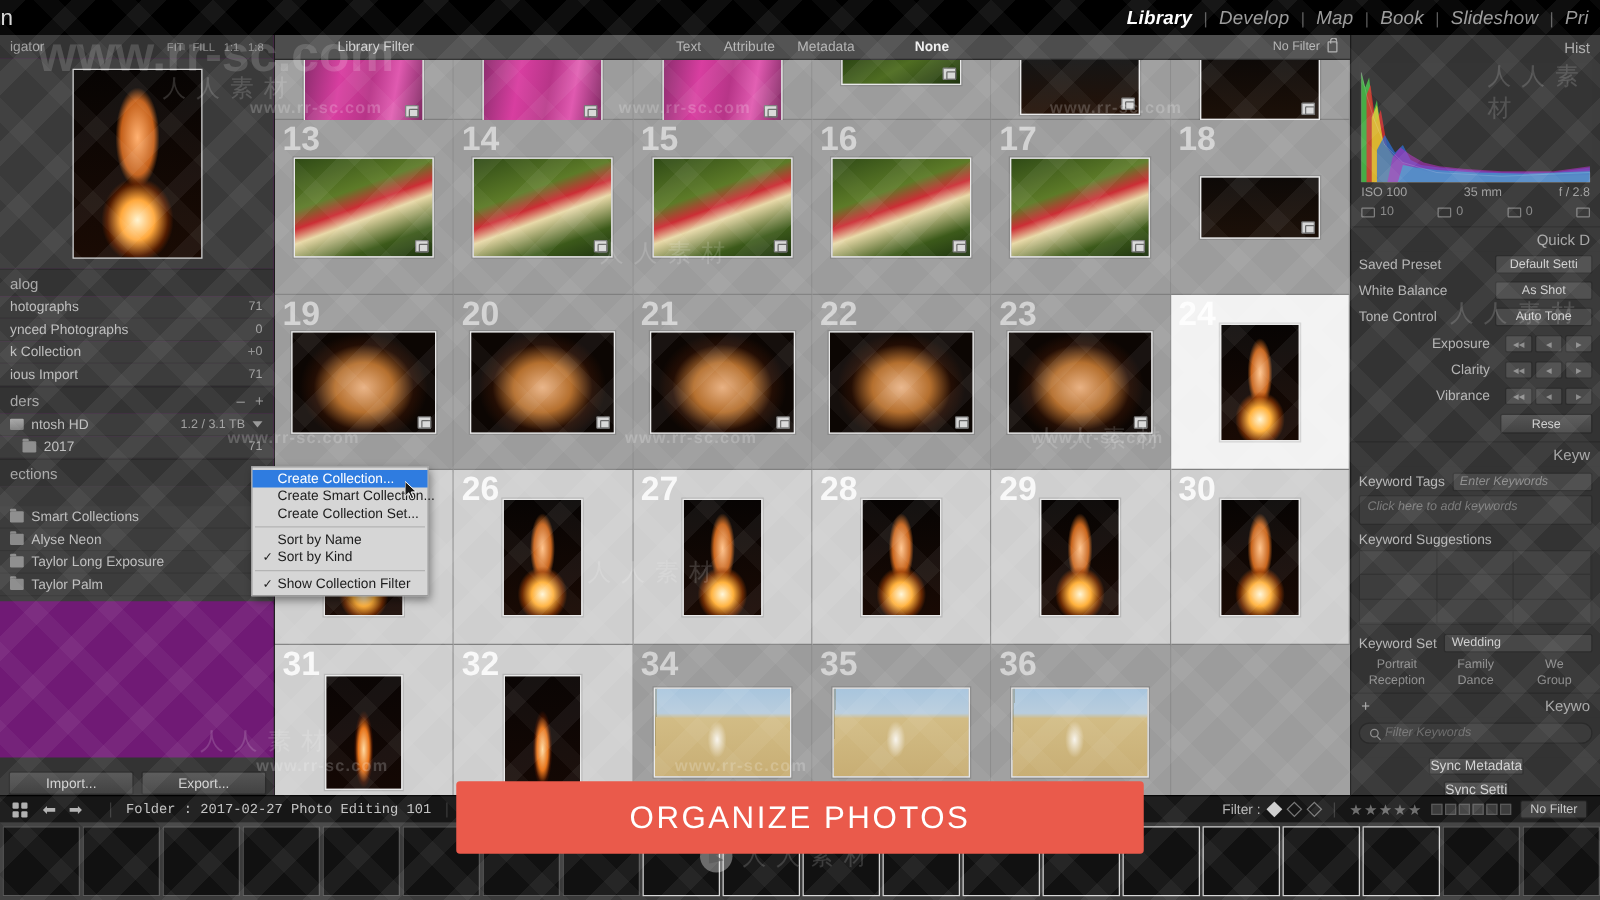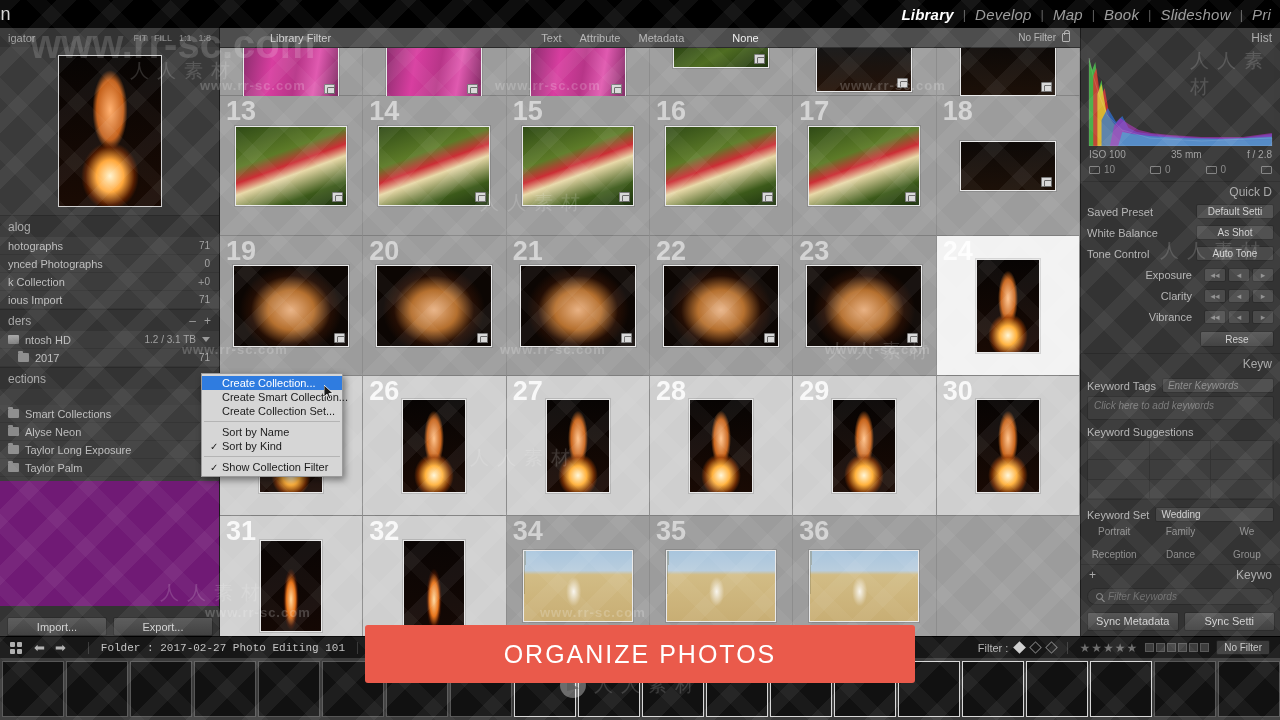--- a/index.html
+++ b/index.html
@@ -174,58 +174,58 @@
     margin: 3px 6px; height: 24px; background: #3d3d3d;
     border: 1px solid #2c2c2c; border-radius: 2px;
     color: #7d7d7d; font-size: 10px; font-style: italic; padding: 3px 6px;
   }
   .kw-suggest-grid {
     margin: 0 6px; height: 60px; background: #3d3d3d; border: 1px solid #2c2c2c;
     display: grid; grid-template-columns: 1fr 1fr 1fr; grid-template-rows: 1fr 1fr 1fr;
   }
   .kw-suggest-grid div { border-right: 1px solid #333; border-bottom: 1px solid #333; }
   .kwset-grid {
-    display: grid; grid-template-columns: 1fr 1fr 1fr; gap: 12px;
+    display: grid; grid-template-columns: 1fr 1fr 1fr; gap: 2px;
     padding: 4px 6px; color: #8f8f8f; font-size: 10px; text-align: center;
   }
   .search-field {
     margin: 4px 6px; height: 17px; background: #3b3b3b; border: 1px solid #2a2a2a;
     border-radius: 9px; display: flex; align-items: center; padding: 0 8px;
     color: #6e6e6e; font-size: 10px; font-style: italic; gap: 5px;
   }
   .magnifier {
     width: 7px; height: 7px; border: 1.3px solid #909090; border-radius: 50%;
     position: relative; flex: 0 0 auto;
   }
   .magnifier::after {
     content: ''; position: absolute; right: -3px; bottom: -2px;
     width: 4px; height: 1.3px; background: #909090; transform: rotate(45deg);
   }
   .sync-buttons {
     position: absolute; bottom: 0; left: 0; width: 200px; height: 30px;
-    display: flex; align-items: center; gap: 5px; padding: 0 6px; background: #333;
+    display: flex; align-items: center; gap: 5px; padding: 0 6px; background: #333; flex-direction: column;
   }
 
   
   .center {
     position: absolute; left: 220px; top: 28px; right: 200px; height: 608px;
     background: #2c2c2c; overflow: hidden;
   }
   .filter-bar {
     height: 20px; background: #4d4d4d; border-bottom: 1px solid #2a2a2a;
     display: flex; align-items: center; padding: 0 10px; color: #bcbcbc; font-size: 11px;
     position: relative;
   }
   .filter-bar .fb-title { color: #cbcbcb; margin-left: 40px; }
   .filter-bar .fb-mid {
     position: absolute; left: 50%; transform: translateX(-50%);
     display: flex; gap: 18px;
   }
   .filter-bar .fb-mid span { color: #b5b5b5; cursor: pointer; }
-  .filter-bar .fb-mid span.active { color: #f0f0f0; font-weight: normal; margin-left: 30px; }
+  .filter-bar .fb-mid span.active { color: #f0f0f0; font-weight: bold; margin-left: 30px; }
   .filter-bar .fb-right { margin-left: auto; display: flex; align-items: center; gap: 6px; color: #b5b5b5; font-size: 10px; }
   .lock-icon { width: 8px; height: 9px; border: 1.2px solid #b0b0b0; border-radius: 1px; position: relative; }
   .lock-icon::before {
     content: ''; position: absolute; left: 1.4px; top: -4px; width: 4px; height: 4px;
     border: 1.2px solid #b0b0b0; border-bottom: none; border-radius: 3px 3px 0 0;
   }
 
   .grid {
     height: 588px; background: #9c9c9c; position: relative;
     display: grid; grid-template-columns: repeat(6, 1fr);

